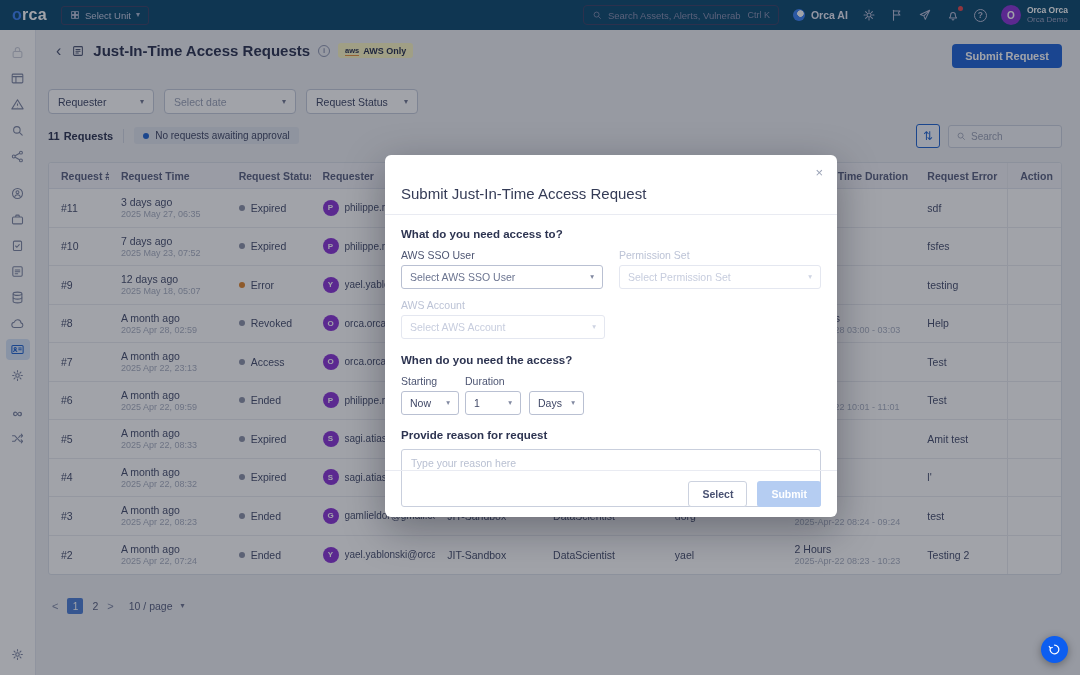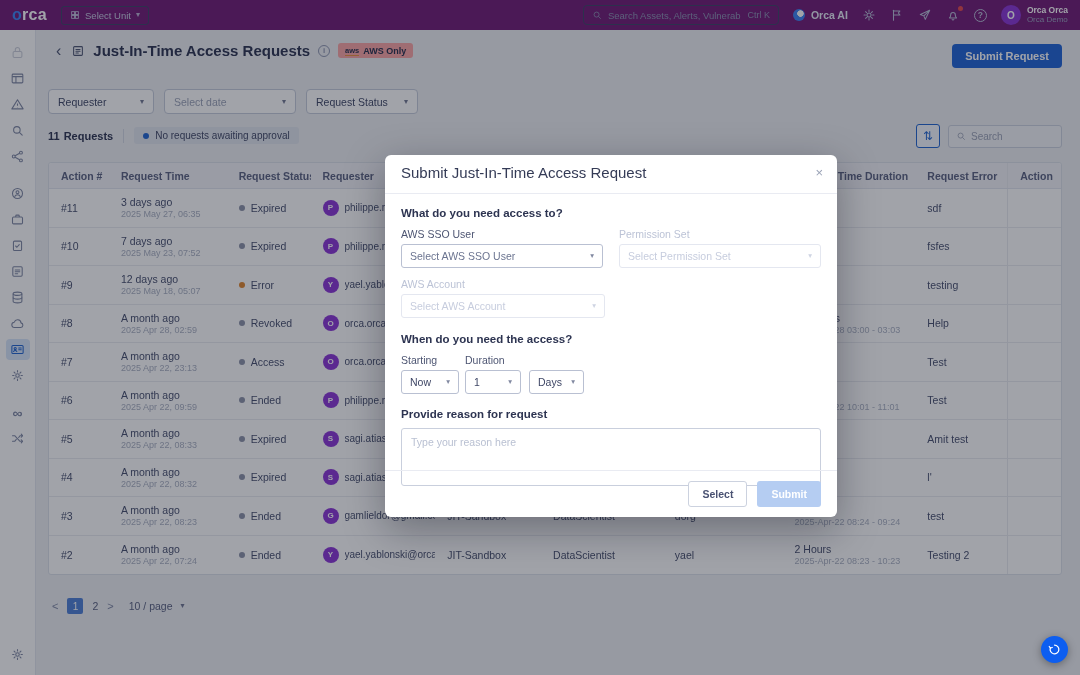--- a/index.html
+++ b/index.html
@@ -1,20 +1,20 @@
 <!DOCTYPE html>
 <html><head>
 <meta charset="utf-8">
 <style>
   * { margin:0; padding:0; box-sizing:border-box; }
   body { font-family:"Liberation Sans","DejaVu Sans",sans-serif; background:#555; }
   .app { position:relative; width:1080px; height:675px; background:#eef0f4; overflow:hidden; }
 
   
-  .topbar { position:absolute; top:0; left:0; right:0; height:30px; background:#701a75;
+  .topbar { position:absolute; top:0; left:0; right:0; height:30px; background:#0c4a6e;
             display:flex; align-items:center; padding:12px 12px; gap:14px; z-index:10; }
   .logo { font-size:16px; font-weight:800; color:#fff; letter-spacing:.3px; }
   .logo::first-letter { color:#3b82f6; }
   .unit-select { display:flex; align-items:center; gap:5px; border:1px solid #3d4266; border-radius:3px;
                  padding:3px 8px; color:#c6cbe2; font-size:9.5px; cursor:pointer; }
   .unit-select svg { width:10px; height:10px; }
   .caret { font-size:8px; line-height:1; opacity:.85; }
   .tb-search { margin-left:auto; width:196px; height:20px; border:1px solid #3d4266; border-radius:4px;
                display:flex; align-items:center; gap:6px; padding:0 8px; color:#8c92b3; }
   .tb-search input { flex:1; background:transparent; border:none; outline:none; color:#aeb3cc;
@@ -50,21 +50,21 @@
   .side-gap { height:6px; flex:0 0 auto; }
   .sic.bottom { margin-top:auto; }
 
   
   .page-header { position:absolute; left:54px; top:42px; display:flex; align-items:center; gap:8px; }
   .back-btn { font-size:16px; color:#4d5572; cursor:pointer; line-height:1; padding:0 2px; }
   .title-ic { width:14px; height:14px; color:#4d5572; }
   .page-title { font-size:15px; font-weight:700; color:#2c3350; }
   .info-ic { width:12px; height:12px; border:1px solid #8e96b0; border-radius:50%; color:#8e96b0;
              font-size:8px; display:flex; align-items:center; justify-content:center; font-weight:700; }
-  .aws-badge { display:flex; align-items:flex-end; gap:4px; background:#fca5a5; color:#27304e;
+  .aws-badge { display:flex; align-items:flex-end; gap:4px; background:#fef9c3; color:#27304e;
                font-size:9px; font-weight:700; padding:2.5px 7px; border-radius:3px; }
   .aws-mini { font-size:7.5px; font-weight:800; border-bottom:1.5px solid #e8923f; line-height:1.2; }
   .submit-request { position:absolute; right:18px; top:44px; background:#1e63d6; color:#fff;
                     font-size:11px; font-weight:700; border:none; border-radius:4px; padding:6px 13px;
                     font-family:inherit; cursor:pointer; }
 
   .filters { position:absolute; left:48px; top:89px; display:flex; gap:10px; }
   .filter-select { height:25px; background:#fff; border:1px solid #c5cbda; border-radius:4px;
                    display:flex; align-items:center; justify-content:space-between; padding:0 9px;
                    font-size:10.5px; color:#3f4766; cursor:pointer; }
@@ -115,21 +115,21 @@
   .pg-arrow { cursor:pointer; color:#7e87a3; font-size:11px; }
   .pg-num { cursor:pointer; }
   .pg-current { width:16px; height:16px; background:#4d7fd6; color:#fff; border-radius:2px;
                 display:flex; align-items:center; justify-content:center; font-size:10px; cursor:pointer; }
   .per-page { display:flex; align-items:center; gap:8px; margin-left:6px; cursor:pointer; color:#5a6180; }
 
   
   .overlay { position:absolute; inset:0; background:rgba(21,24,40,0.40); z-index:40; }
   .modal { position:absolute; left:385px; top:155px; width:452px; height:362px; background:#fff;
            border-radius:6px; box-shadow:0 12px 40px rgba(10,12,25,.35); z-index:50; }
-  .modal-title { padding:9px 16px 12px; font-size:15px; color:#343b56; border-bottom:1px solid #e9ebf2; }
+  .modal-title { padding:30px 16px 12px; font-size:15px; color:#343b56; border-bottom:1px solid #e9ebf2; }
   .modal-close { position:absolute; top:11px; right:14px; font-size:13px; color:#9aa2b6; cursor:pointer; line-height:1; }
   .modal-body { padding:13px 16px 0; }
   .m-h { font-size:11.5px; font-weight:800; color:#2d3451; }
   .m-grid { display:flex; gap:16px; margin-top:9px; }
   .m-col { width:204px; }
   .m-label { font-size:10.5px; color:#4d5572; margin-bottom:4px; }
   .m-label.disabled { color:#bcc3d6; }
   .m-select { height:24px; border:1px solid #b9c0d2; border-radius:3px; display:flex; align-items:center;
               justify-content:space-between; padding:0 8px; font-size:10.5px; color:#6b7490; cursor:pointer; background:#fff; }
   .m-select.disabled { border-color:#e4e7f0; color:#c7cdde; cursor:default; }
@@ -366,21 +366,21 @@
       <svg viewBox="0 0 24 24" fill="none" stroke="currentColor" stroke-width="2">
           <circle cx="11" cy="11" r="6"></circle>
           <path d="M15.5 15.5 21 21"></path>
         </svg>
       <input placeholder="Search" style="">
     </div>
   </div>
 
   <div class="table">
     <div class="thead">
-      <span class="th c0">Action #</span>
+      <span class="th c0">Request #</span>
       <span class="th c1">Request Time</span>
       <span class="th c2">Request Status</span>
       <span class="th c3">Requester</span>
       <span class="th c4">AWS Account</span>
       <span class="th c5">Permission Set</span>
       <span class="th c6">AWS SSO User</span>
       <span class="th c7">Granted Time Duration</span>
       <span class="th c8">Request Error</span>
       <span class="th c9">Action</span>
     </div>

